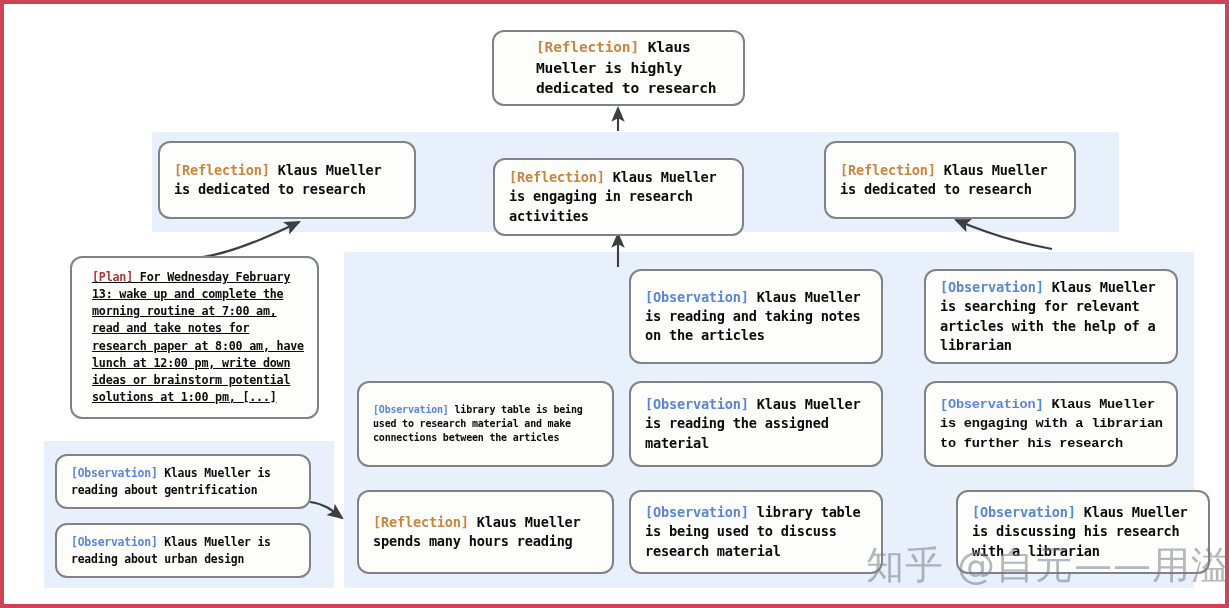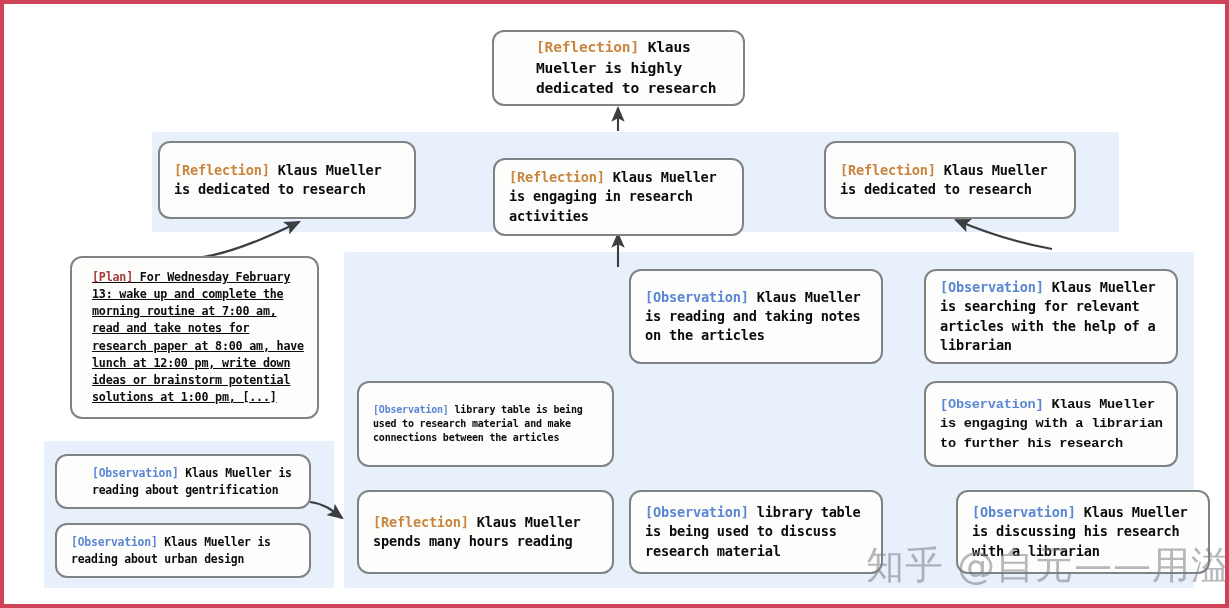--- a/index.html
+++ b/index.html
@@ -127,21 +127,21 @@
       <span class="tag tag-reflection">[Reflection]</span><span> Klaus Mueller is dedicated to research</span>
     </div>
   </div>
 
   <div class="node plan fs-plan" style="left:66px; top:252px; width:249px; height:163px;">
     <div class="txt">
       <span class="tag tag-plan">[Plan]</span><span> For Wednesday February 13: wake up and complete the morning routine at 7:00 am, read and take notes for research paper at 8:00 am, have lunch at 12:00 pm, write down ideas or brainstorm potential solutions at 1:00 pm, [...]</span>
     </div>
   </div>
 
-  <div class="node fs-xs" style="left:51px; top:450px; width:256px; height:55px;padding-left:21px;">
+  <div class="node fs-xs" style="left:51px; top:450px; width:256px; height:55px;">
     <div class="txt">
       <span class="tag tag-observation">[Observation]</span><span> Klaus Mueller is reading about gentrification</span>
     </div>
   </div>
 
   <div class="node fs-xs" style="left:51px; top:519px; width:256px; height:55px;">
     <div class="txt">
       <span class="tag tag-observation">[Observation]</span><span> Klaus Mueller is reading about urban design</span>
     </div>
   </div>
@@ -158,20 +158,25 @@
       <span class="tag tag-reflection">[Reflection]</span><span> Klaus Mueller spends many hours reading</span>
     </div>
   </div>
 
   <div class="node fs-md" style="left:625px; top:265px; width:254px; height:95px;">
     <div class="txt">
       <span class="tag tag-observation">[Observation]</span><span> Klaus Mueller is reading and taking notes on the articles</span>
     </div>
   </div>
 
+  <div class="node fs-md" style="left:625px; top:377px; width:254px; height:86px;">
+    <div class="txt">
+      <span class="tag tag-observation">[Observation]</span><span> Klaus Mueller is reading the assigned material</span>
+    </div>
+  </div>
 
   <div class="node fs-md" style="left:625px; top:486px; width:254px; height:84px;">
     <div class="txt">
       <span class="tag tag-observation">[Observation]</span><span> library table is being used to discuss research material</span>
     </div>
   </div>
 
   <div class="node fs-md" style="left:920px; top:265px; width:254px; height:95px;">
     <div class="txt">
       <span class="tag tag-observation">[Observation]</span><span> Klaus Mueller is searching for relevant articles with the help of a librarian</span>

